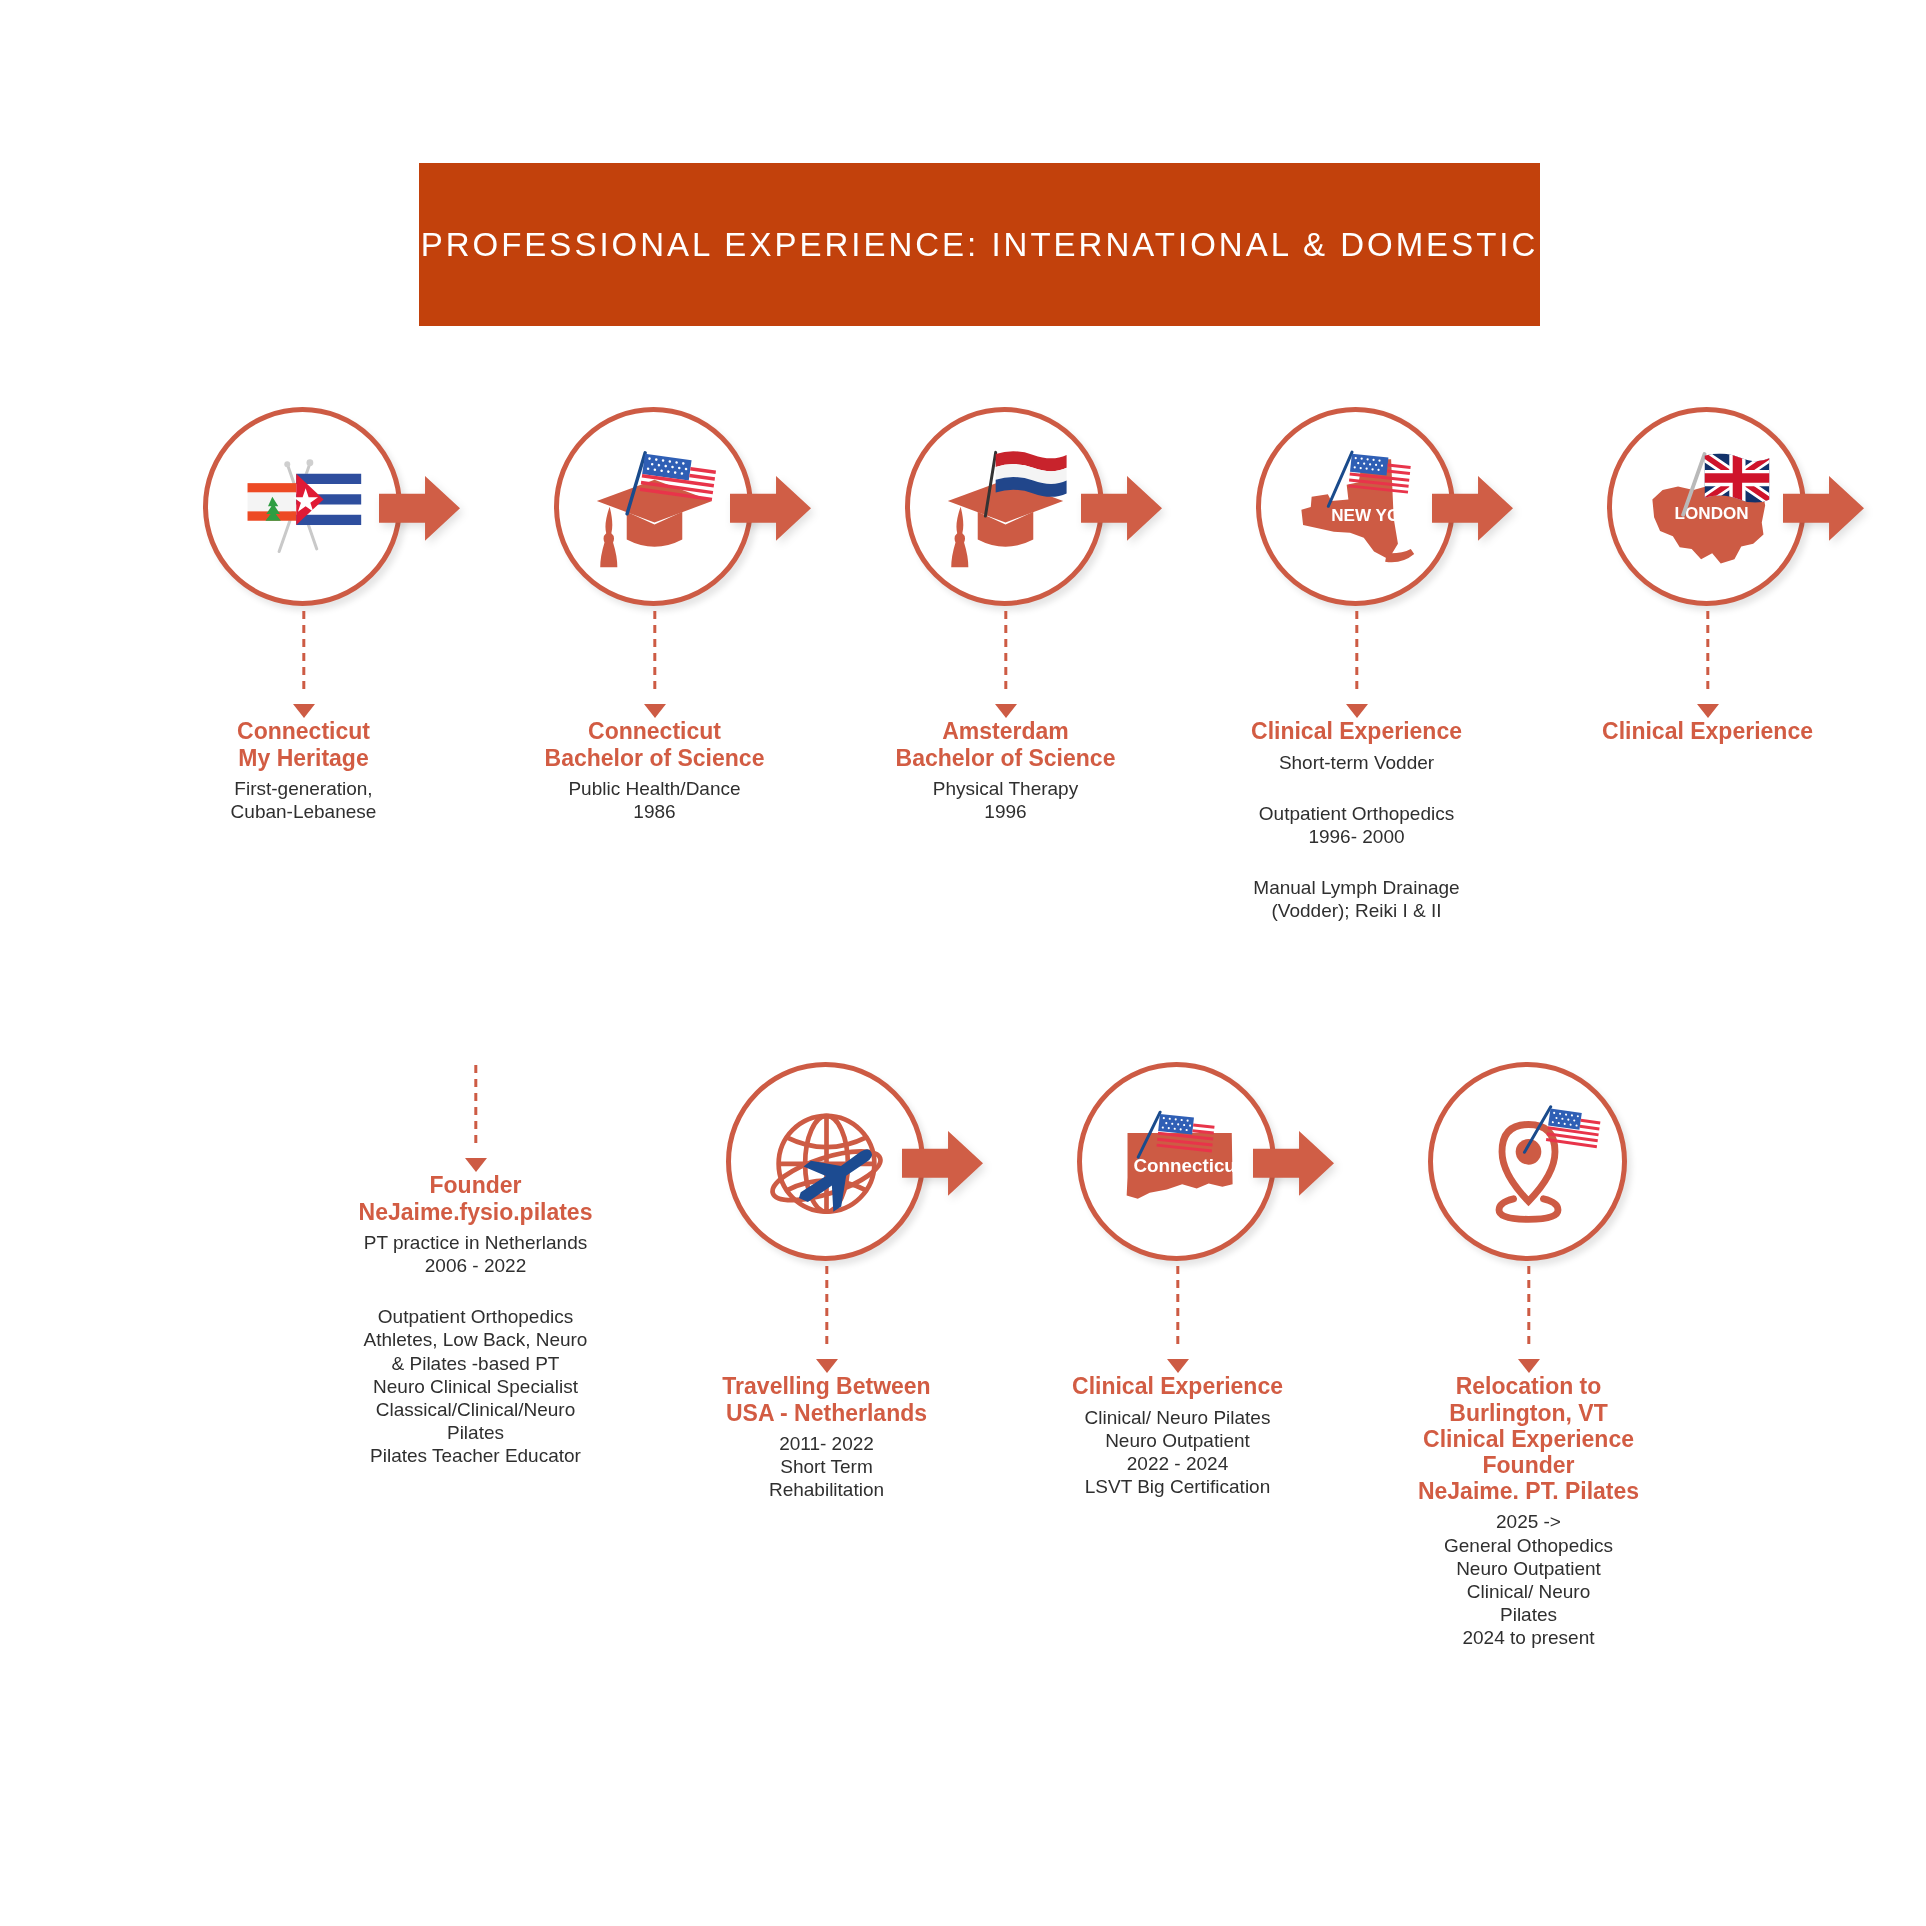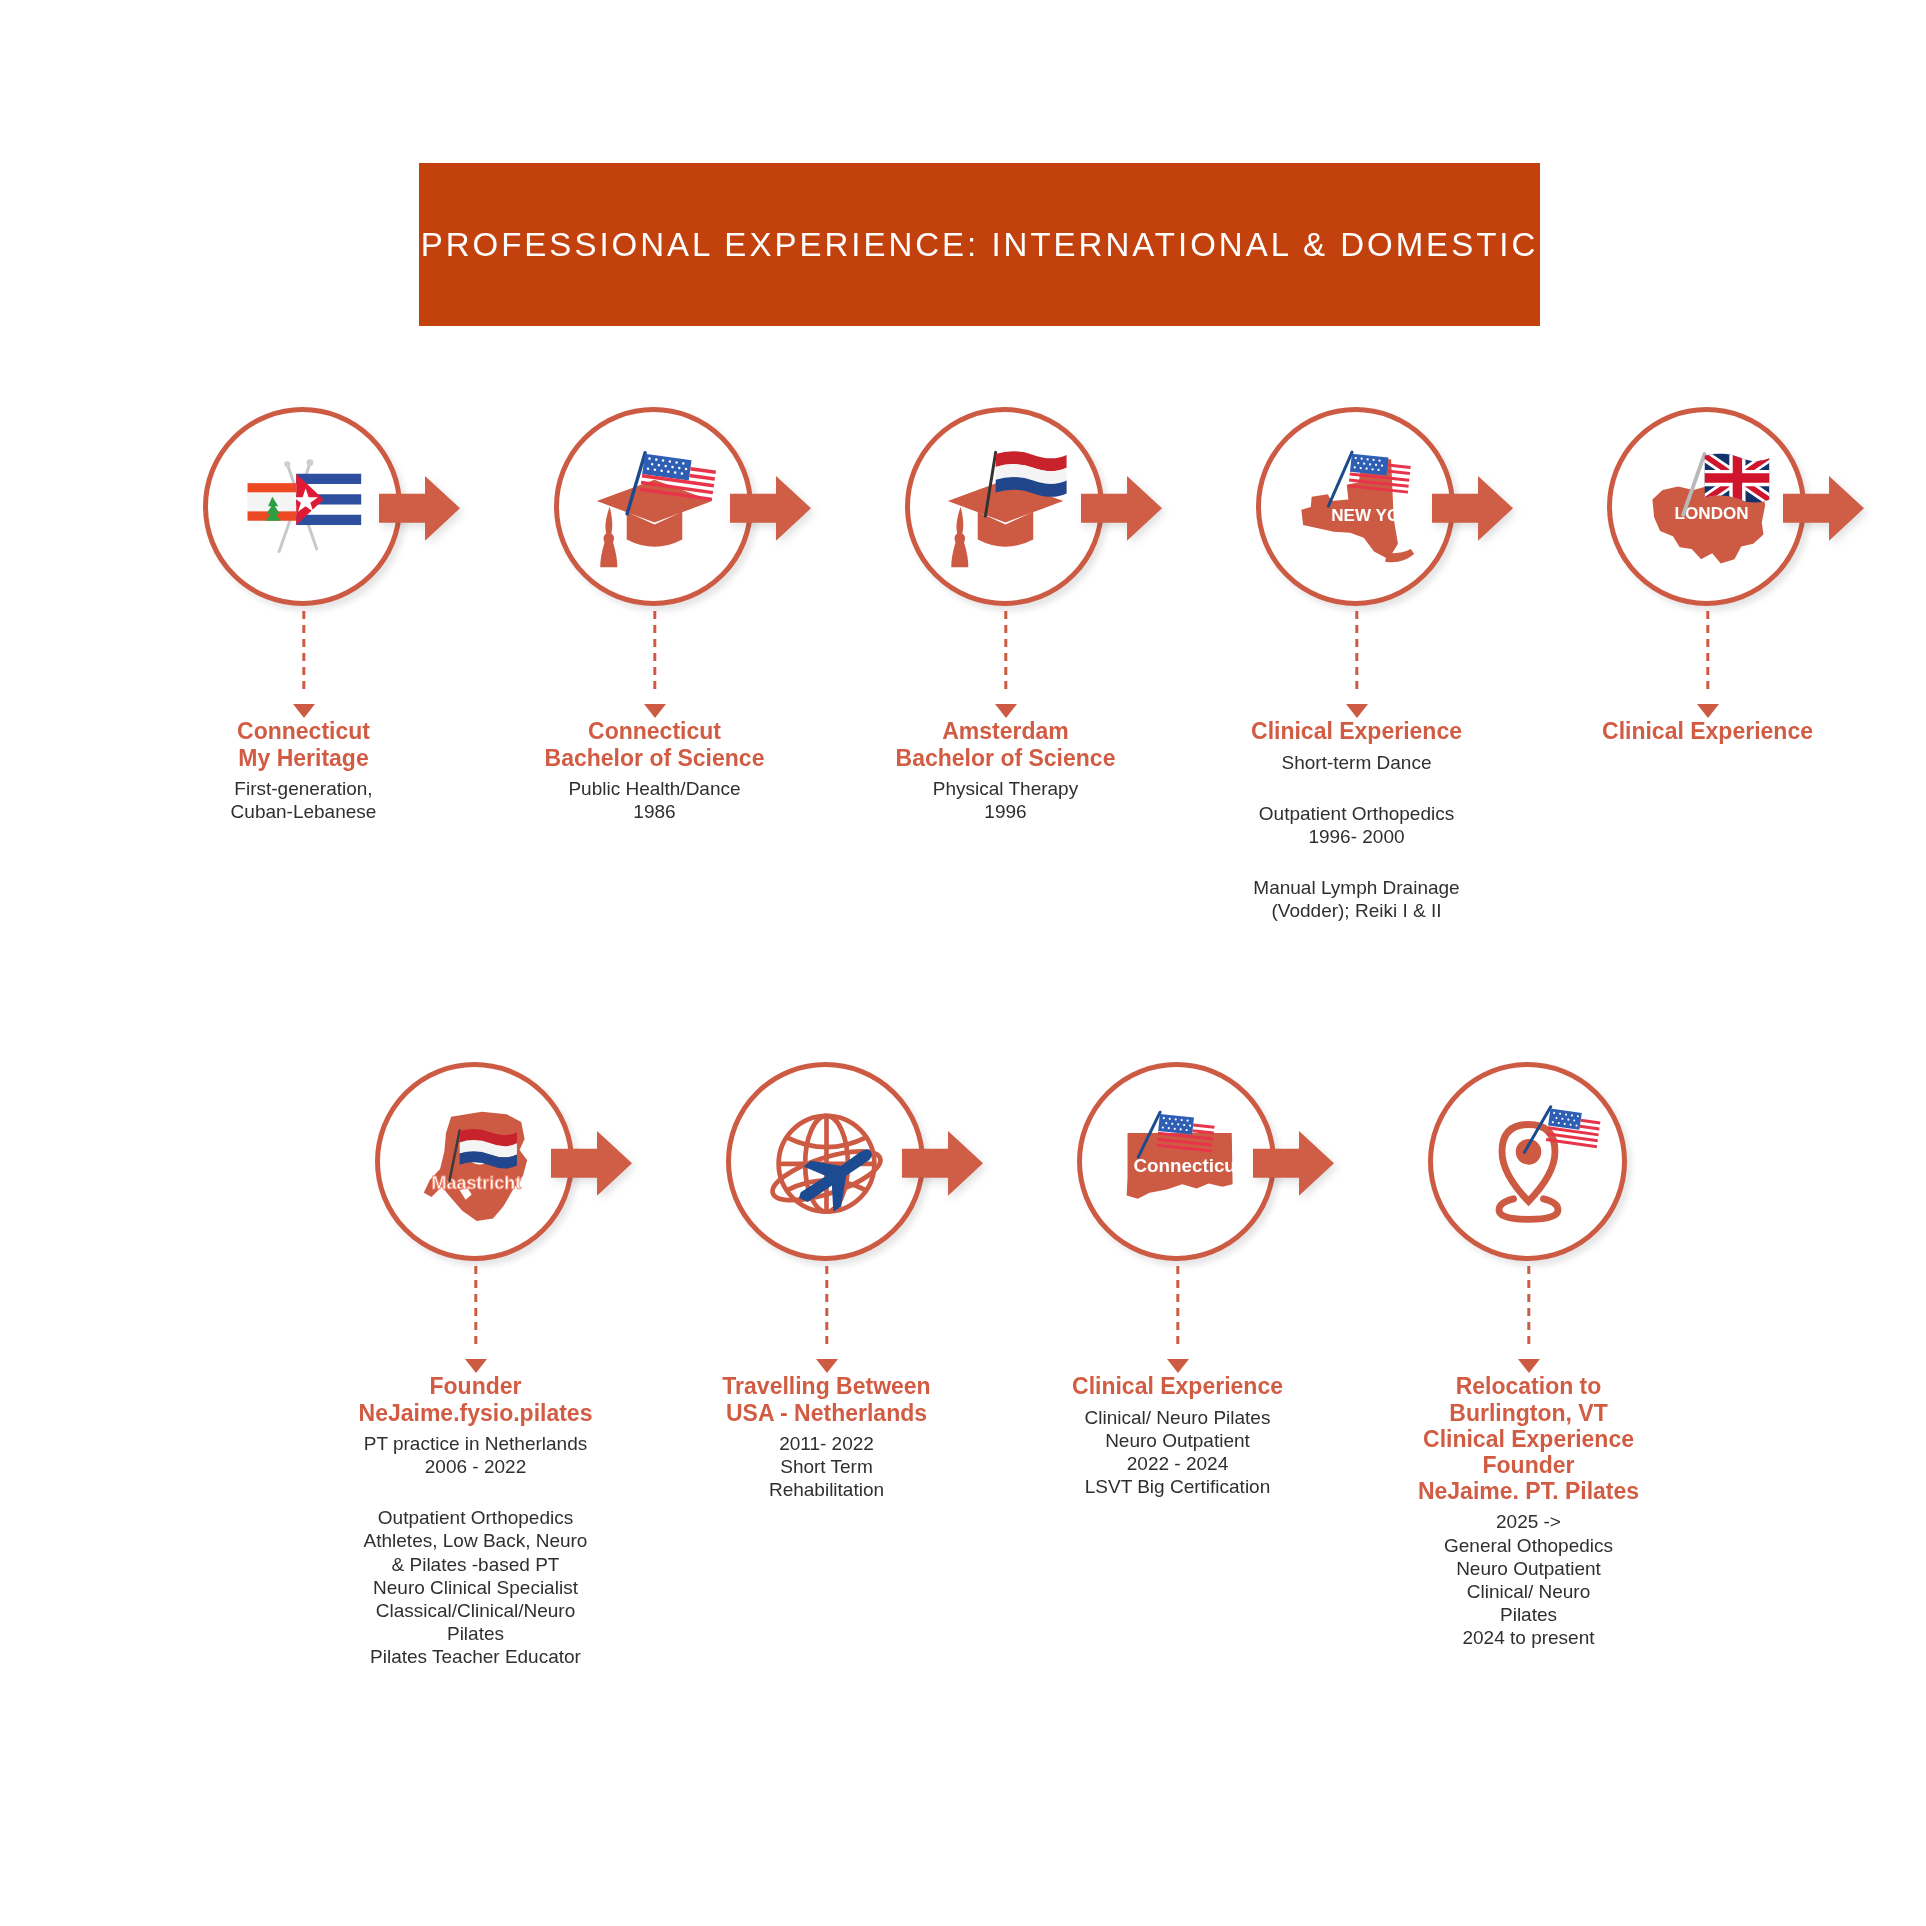--- a/index.html
+++ b/index.html
@@ -263,21 +263,21 @@
           </g>
         </svg>
       </div>
     </div>
     <div class="conn">
       <div class="dash"></div>
         <div class="head"></div>
     </div>
     <div class="txt">
       <p class="ttl">Clinical Experience</p>
-      <p class="body">Short-term Dance</p>
+      <p class="body">Short-term Vodder</p>
       <p class="body">Outpatient Orthopedics
 1996- 2000</p>
       <p class="body">Manual Lymph Drainage
 (Vodder); Reiki I &amp; II</p>
     </div>
   </div>
 
   <div class="col r1c">
     <div class="node">
       <div class="chev">
@@ -312,40 +312,20 @@
     </div>
     <div class="txt">
       <p class="ttl">Clinical Experience</p>
     </div>
   </div>
 </div>
 
 <div class="row row2" style="padding-left:300px;">
 
   <div class="col r2c">
-    <div class="node">
-      <div class="chev">
-        <svg viewBox="0 0 190 165">
-            <path d="M0 48 L108 48 L108 6 L190 82 L108 158 L108 116 L0 116 Z" fill="#d05e46"></path>
-          </svg>
-      </div>
-      <div class="circle"></div>
-      <div class="iconwrap">
-        <svg viewBox="0 0 330 330">
-          <path d="M108 58 L180 46 L238 52 L272 70 L280 110 L268 136 L286 160 L276 196 L252 230 L230 268 L206 296 L168 302 L134 278 L108 248 L86 222 L62 246 L44 236 L58 206 L82 180 L92 140 L96 96 Z" fill="#cd5b44"></path>
-          <path d="M150 118 q28-8 44 6 q14 14 4 32 q-12 18 -34 12 q-20-6 -22-26 q-2-18 8-24 z" fill="#ffffff"></path>
-          <path d="M128 230 l18-6 l10 16 l-14 12 z" fill="#ffffff"></path>
-          <text x="62" y="228" font-family="Liberation Sans, sans-serif" font-size="42" font-weight="bold" fill="#ffffff" stroke="#f08a72" stroke-width="2">Maastricht</text>
-          <line x1="104" y1="208" x2="128" y2="90" stroke="#3b3b3b" stroke-width="6" stroke-linecap="round"></line>
-          <path d="M128 92 q36-12 72 2 q34 14 62 0 l0 26 q-28 14 -62 0 q-36-14 -72 -2 z" fill="#c8232c"></path>
-          <path d="M128 118 q36-12 72 2 q34 14 62 0 l0 26 q-28 14 -62 0 q-36-14 -72 -2 z" fill="#f4f4f4"></path>
-          <path d="M128 144 q36-12 72 2 q34 14 62 0 l0 26 q-28 14 -62 0 q-36-14 -72 -2 z" fill="#21468b"></path>
-        </svg>
-      </div>
-    </div>
     <div class="conn">
       <div class="dash"></div>
         <div class="head"></div>
     </div>
     <div class="txt">
       <p class="ttl">Founder
 NeJaime.fysio.pilates</p>
       <p class="body">PT practice in Netherlands
 2006 - 2022</p>
       <p class="body">Outpatient Orthopedics

